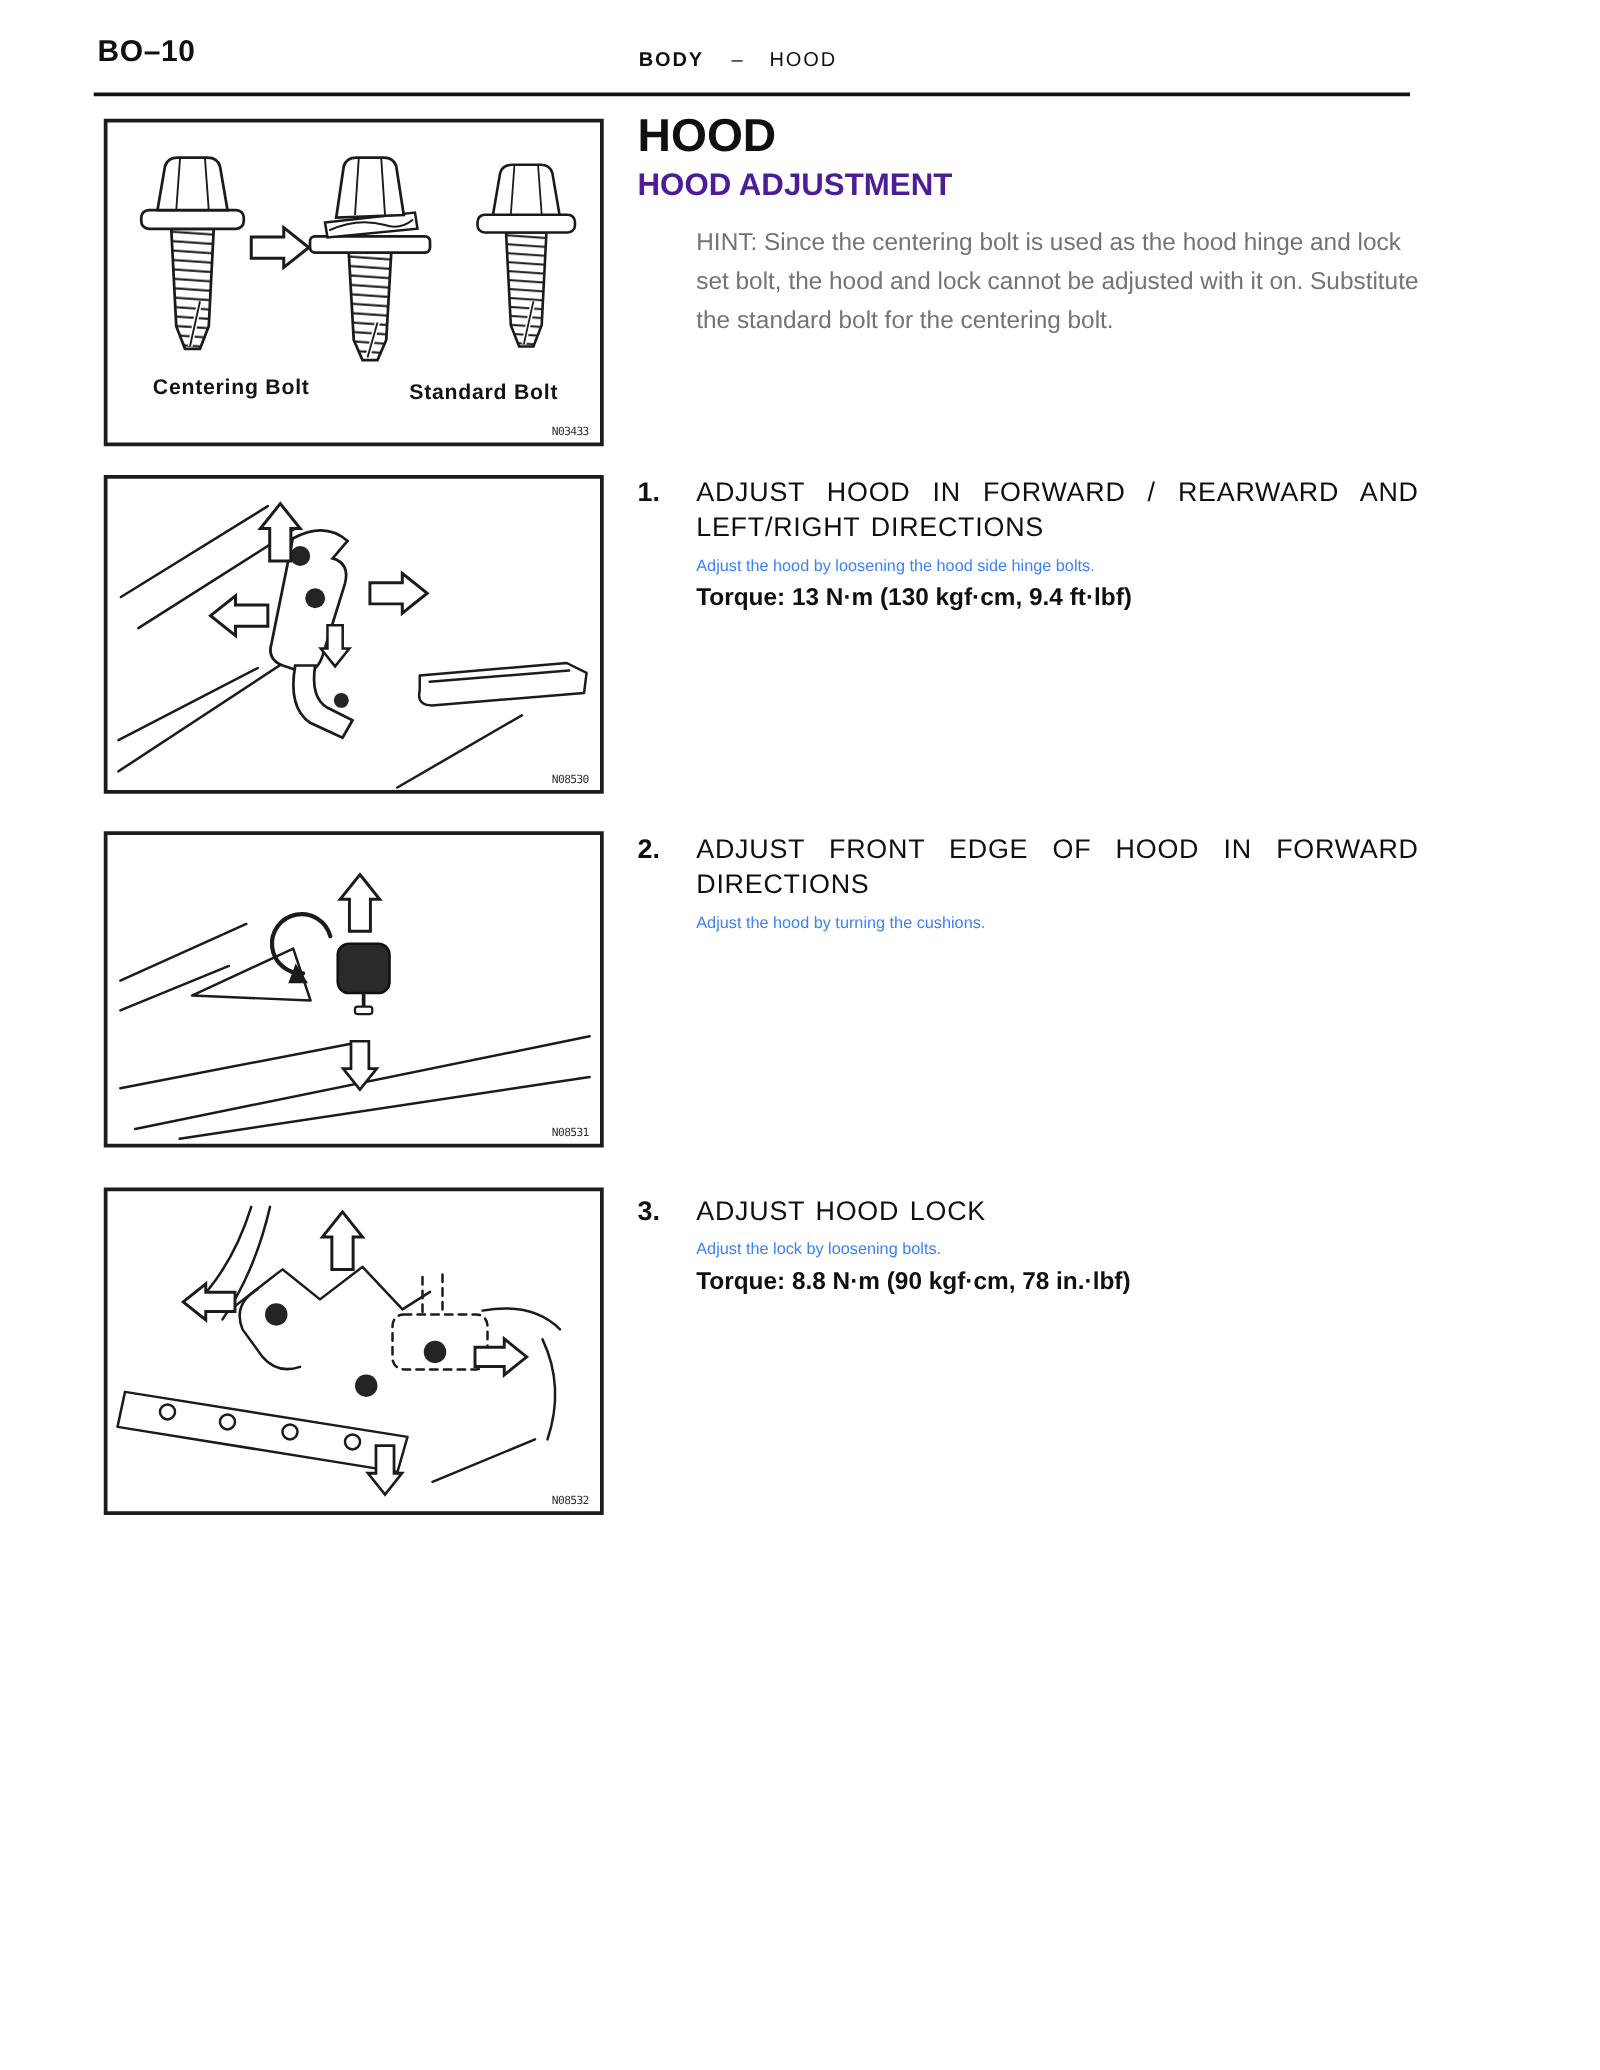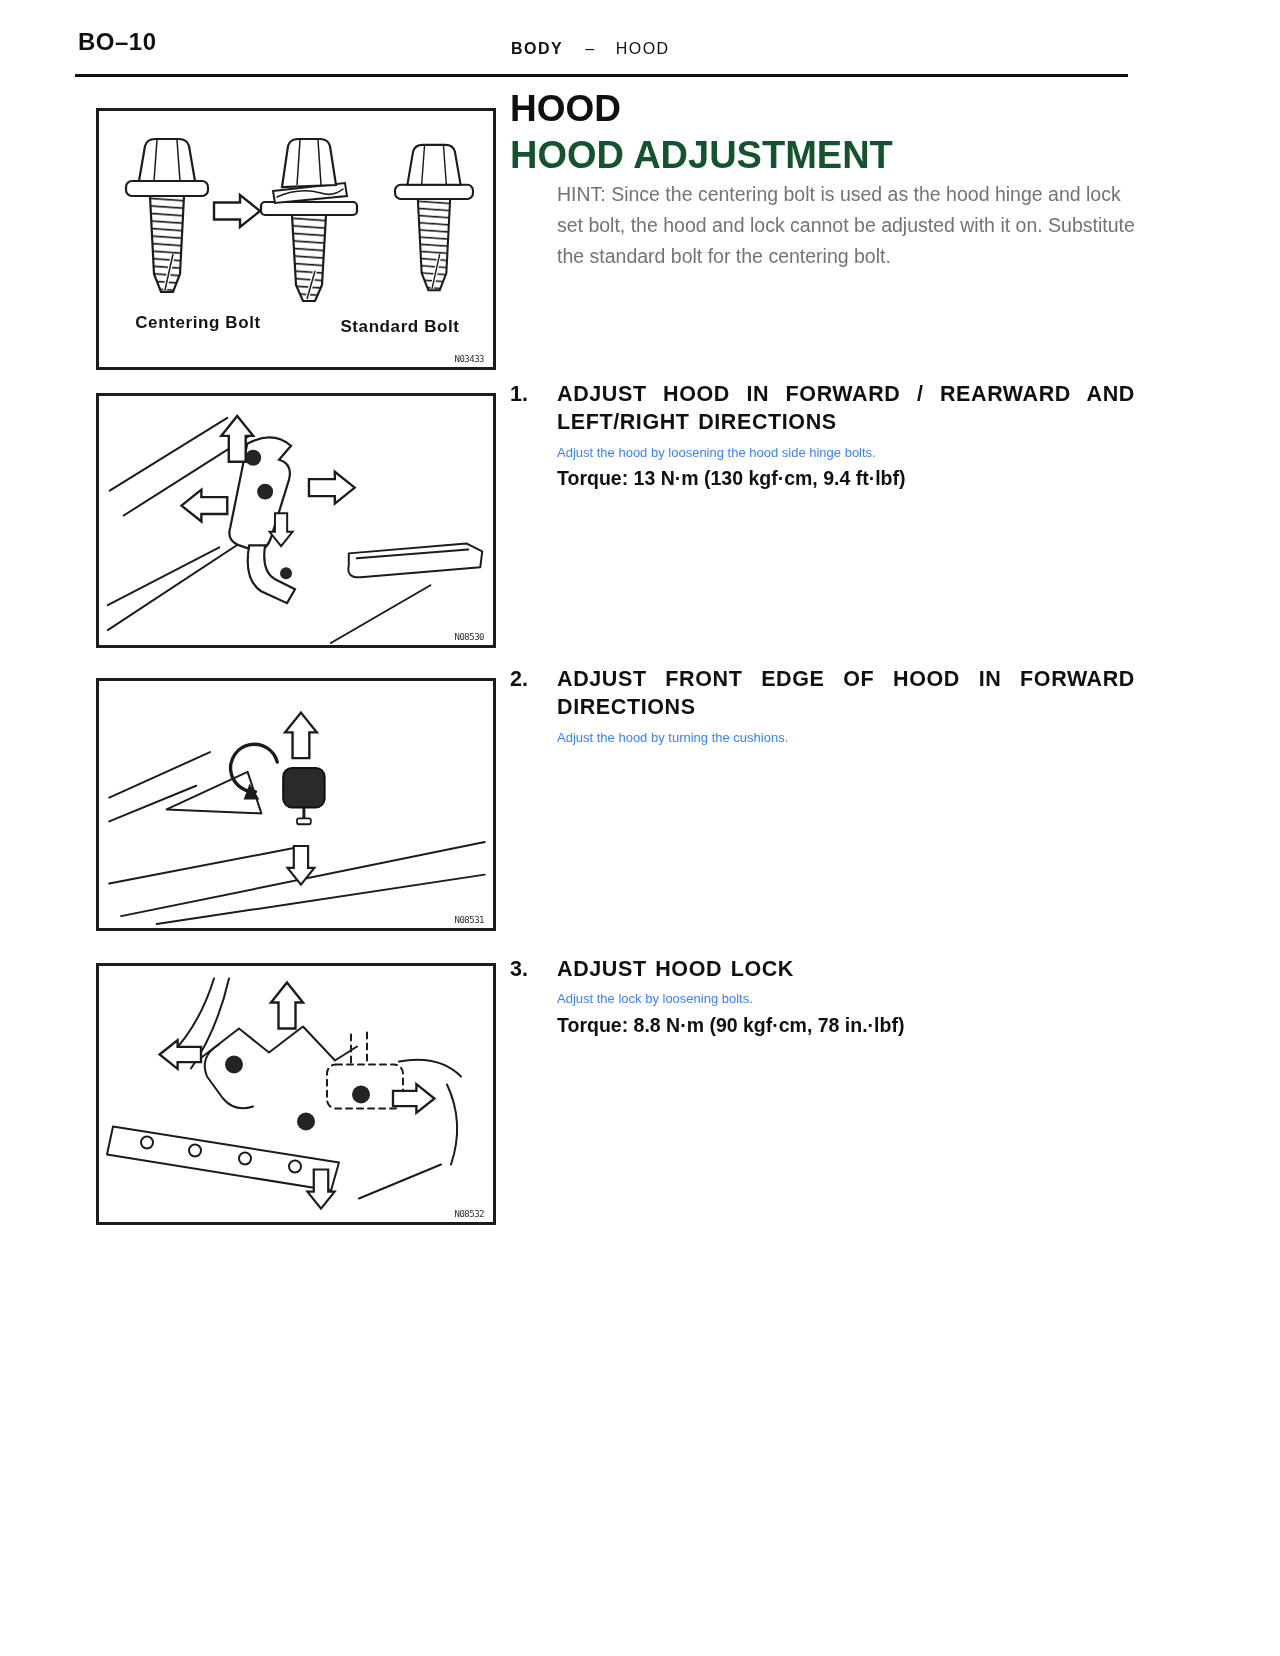--- a/index.html
+++ b/index.html
@@ -19,21 +19,21 @@
   .rh-section{font-weight:bold;margin-right:22px;}
   .rh-sep{margin-right:20px;font-weight:normal;}
   .rh-topic{font-weight:normal;}
   .header-rule{
     position:absolute;left:75px;top:74px;width:1053px;height:3px;background:#111;
   }
 
   
   .fig{
     position:absolute;left:83px;width:400px;background:#fff;
-    border:3px solid #1c1c1c;box-sizing:border-box;margin:13px;
+    border:3px solid #1c1c1c;box-sizing:border-box;margin:0;
   }
   .fig svg{display:block;width:100%;height:100%;}
   .fig1{top:95px;height:262px;}
   .fig2{top:380px;height:255px;}
   .fig3{top:665px;height:253px;}
   .fig4{top:950px;height:262px;}
   .fig-label{
     position:absolute;font-size:17px;font-weight:600;letter-spacing:.6px;color:#141414;
     text-align:center;width:170px;
   }
@@ -44,39 +44,39 @@
     font-family:"DejaVu Sans Mono",monospace;font-size:9px;letter-spacing:-.5px;color:#2e2e2e;
   }
 
   
   .doc-title{
     position:absolute;left:510px;top:90px;margin:0;
     font-size:37px;font-weight:bold;letter-spacing:0;color:#101010;line-height:1;
   }
   .doc-subtitle{
     position:absolute;left:510px;top:136px;margin:0;
-    font-size:38px;font-weight:bold;color:#14532d;line-height:1;
+    font-size:25px;font-weight:bold;color:#4c1d95;line-height:1;
   }
   .hint{
     position:absolute;left:557px;top:179px;width:578px;margin:0;
     font-size:19.5px;line-height:1.6;color:#737373;
   }
   .step{
     position:absolute;left:510px;width:625px;display:flex;align-items:flex-start;
   }
   .step-1{top:380px;}
   .step-2{top:665px;}
   .step-3{top:955px;}
   .step-num{
     width:47px;flex:0 0 47px;
     font-size:21.5px;font-weight:bold;line-height:1.32;color:#101010;
   }
   .step-content{width:578px;}
   .step-heading{
-    font-size:21.5px;font-weight:bold;line-height:1.32;color:#101010;
+    font-size:21.5px;font-weight:normal;line-height:1.32;color:#101010;
     letter-spacing:.6px;word-spacing:2px;
     text-align:justify;text-align-last:left;
   }
   .step-text{
     margin-top:6px;font-size:13px;line-height:1.5;color:#3b82f6;
   }
   .step-torque{
     margin-top:2px;font-size:19.5px;font-weight:bold;line-height:1.5;color:#101010;
   }
   .step-torque:empty{display:none;}

